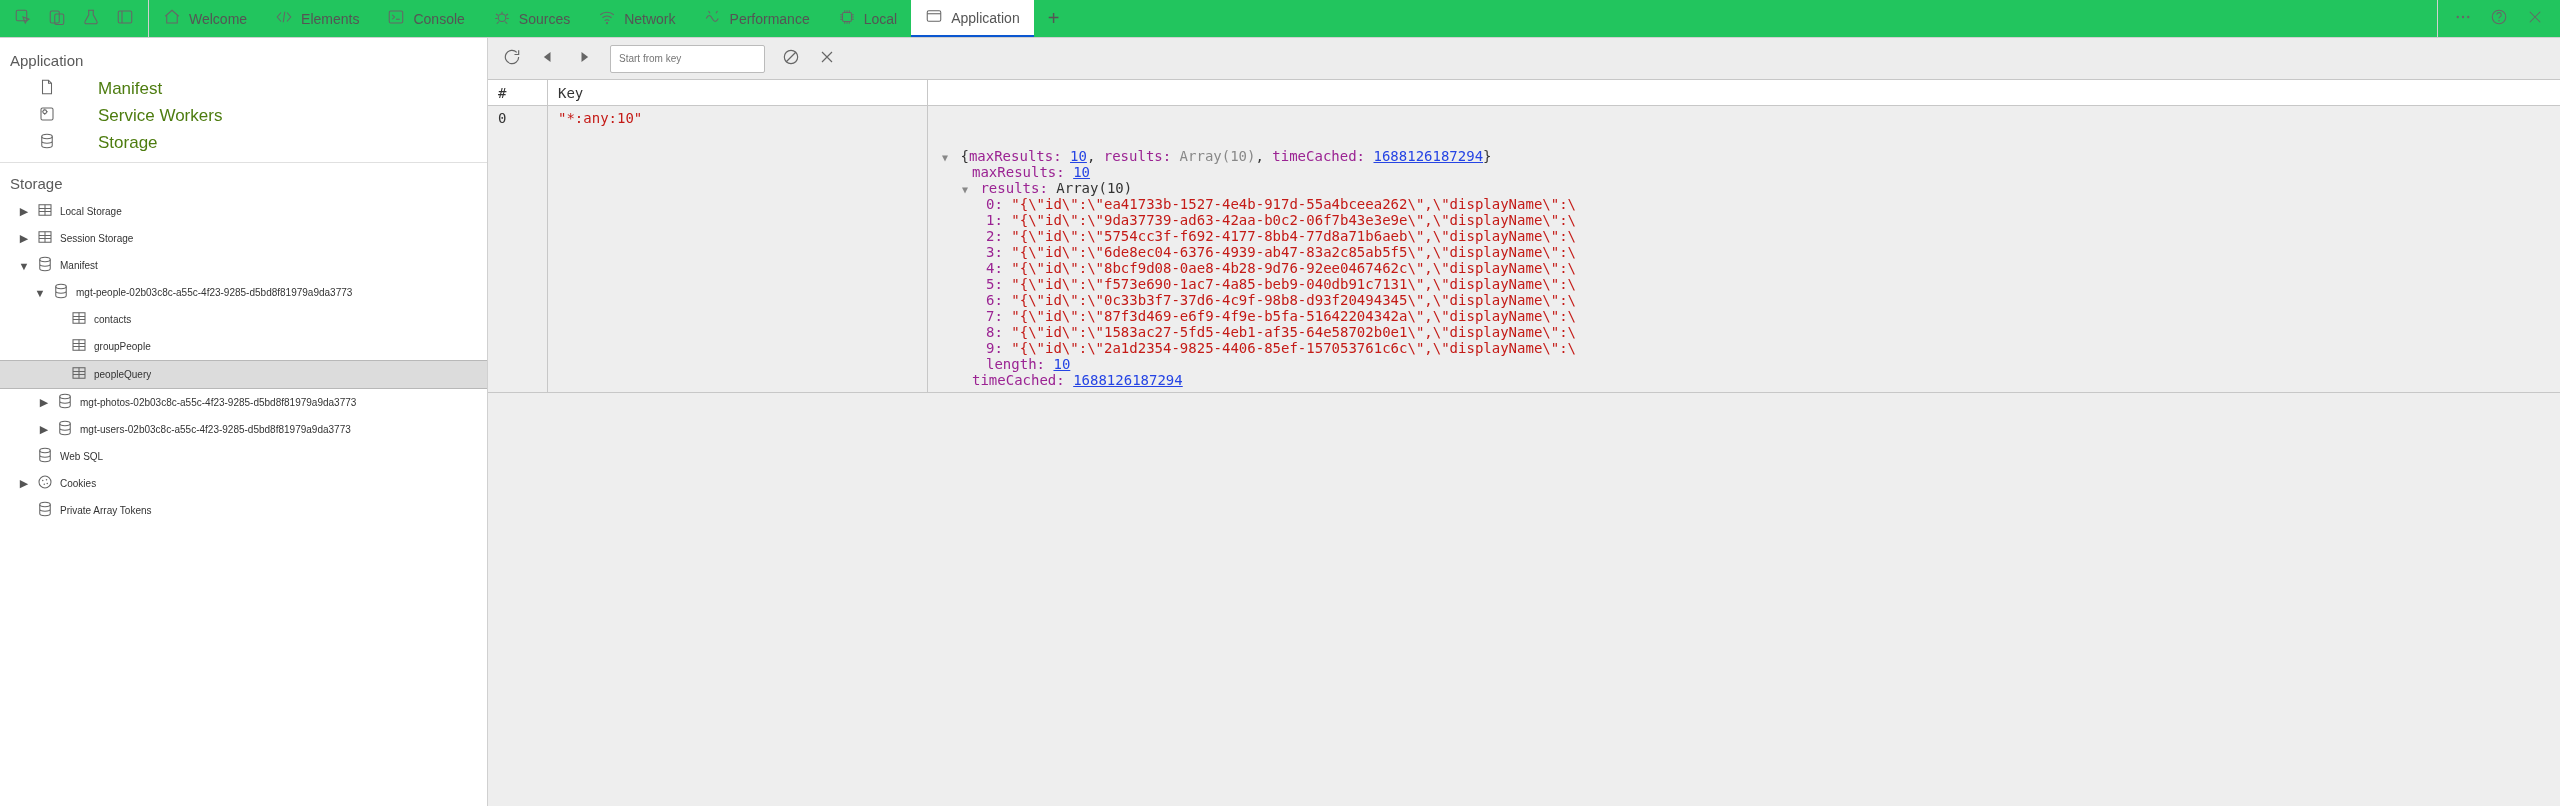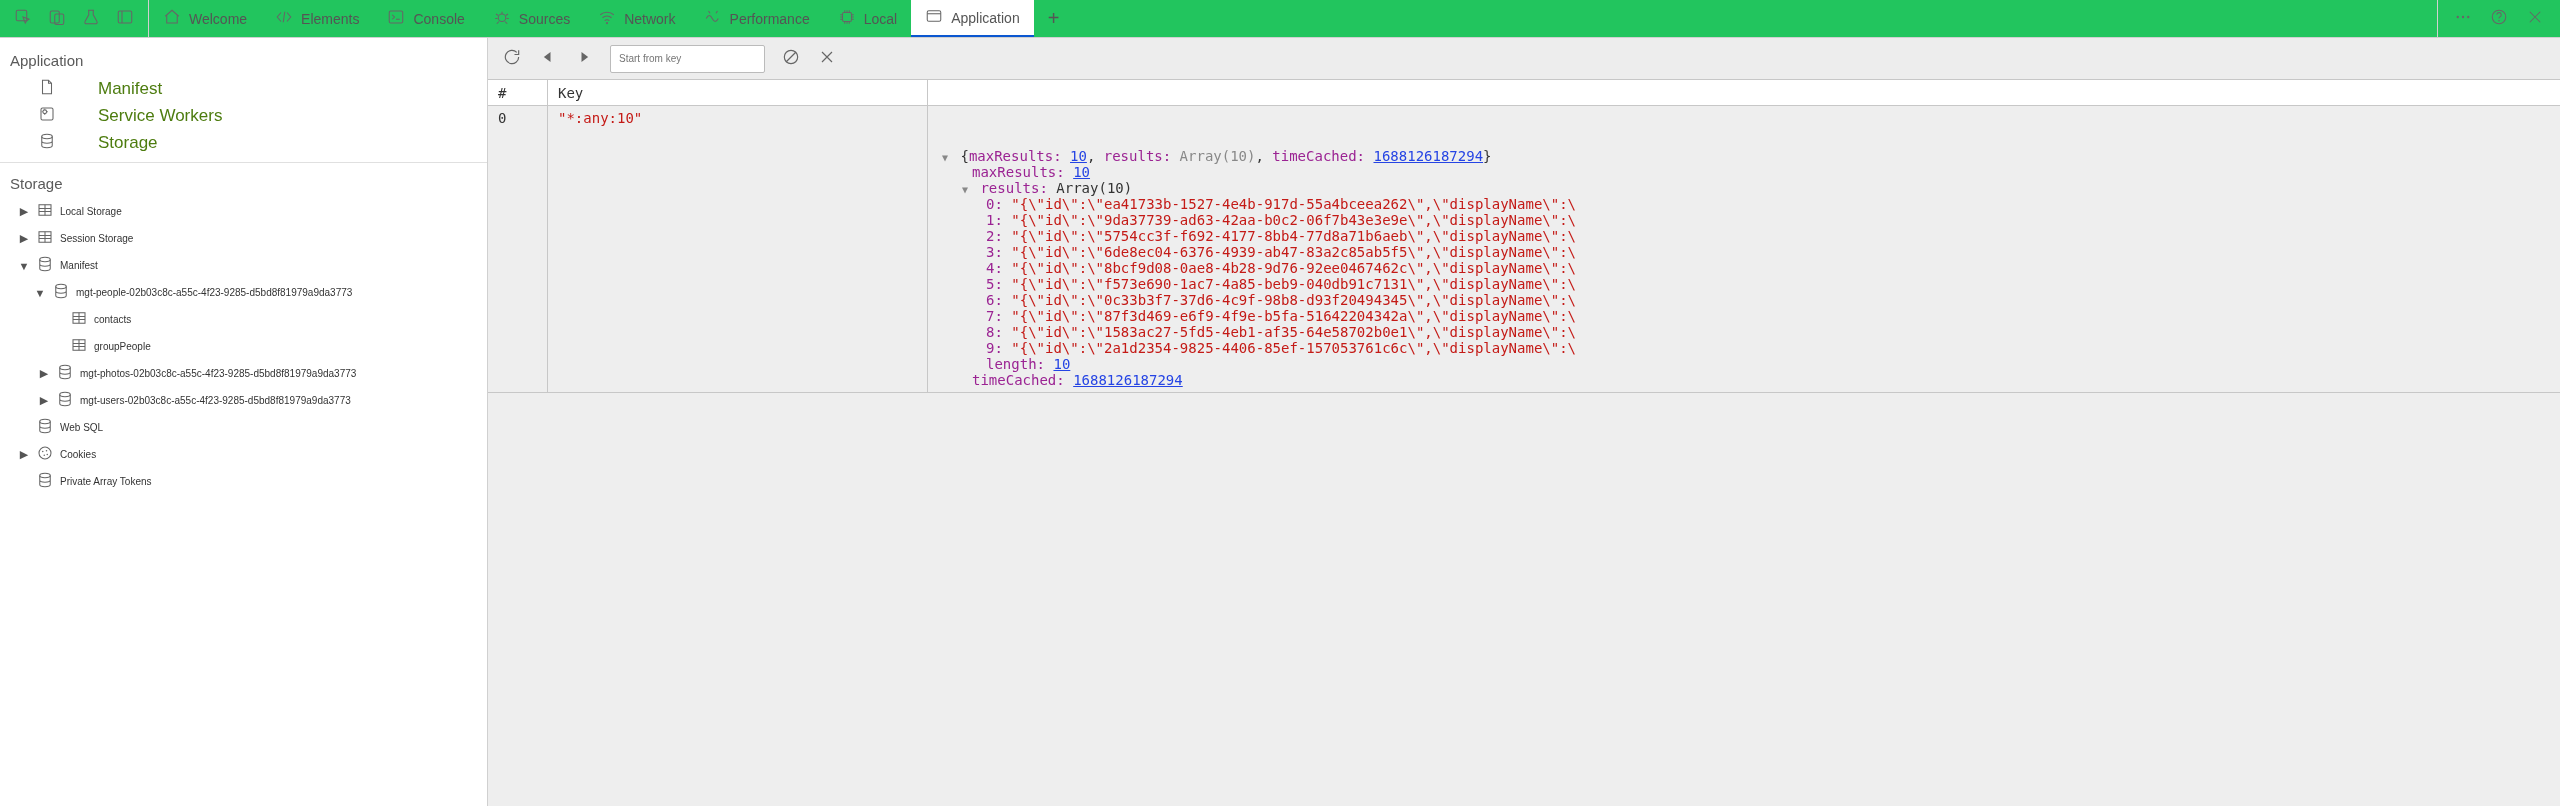--- a/index.html
+++ b/index.html
@@ -243,20 +243,27 @@
             <path class="ic" d="M4 10 h16 M4 14 h16 M12 5 v14"></path>
           </svg></span>
       <span class="tree-txt">contacts</span>
     </div>
     <div class="tree-row ind-2b">
       <span class="tblicon"><svg viewBox="0 0 24 24">
             <rect class="ic" x="4" y="5" width="16" height="14"></rect>
             <path class="ic" d="M4 10 h16 M4 14 h16 M12 5 v14"></path>
           </svg></span>
       <span class="tree-txt">groupPeople</span>
+    </div>
+    <div class="tree-row ind-2b selected side-item" style="padding-left:70px">
+      <span class="tblicon"><svg viewBox="0 0 24 24">
+            <rect class="ic" x="4" y="5" width="16" height="14"></rect>
+            <path class="ic" d="M4 10 h16 M4 14 h16 M12 5 v14"></path>
+          </svg></span>
+      <span class="tree-txt">peopleQuery</span>
     </div>
 
     <div class="tree-row ind-3">
       <span class="tri">▶</span>
       <span class="dbicon"><svg viewBox="0 0 24 24">
             <ellipse class="ic" cx="12" cy="6" rx="7" ry="3"></ellipse>
             <path class="ic" d="M5 6 v12 a7 3 0 0 0 14 0 V6 M5 12 a7 3 0 0 0 14 0"></path>
           </svg></span>
       <span class="tree-txt">mgt-photos-02b03c8c-a55c-4f23-9285-d5bd8f81979a9da3773</span>
     </div>

